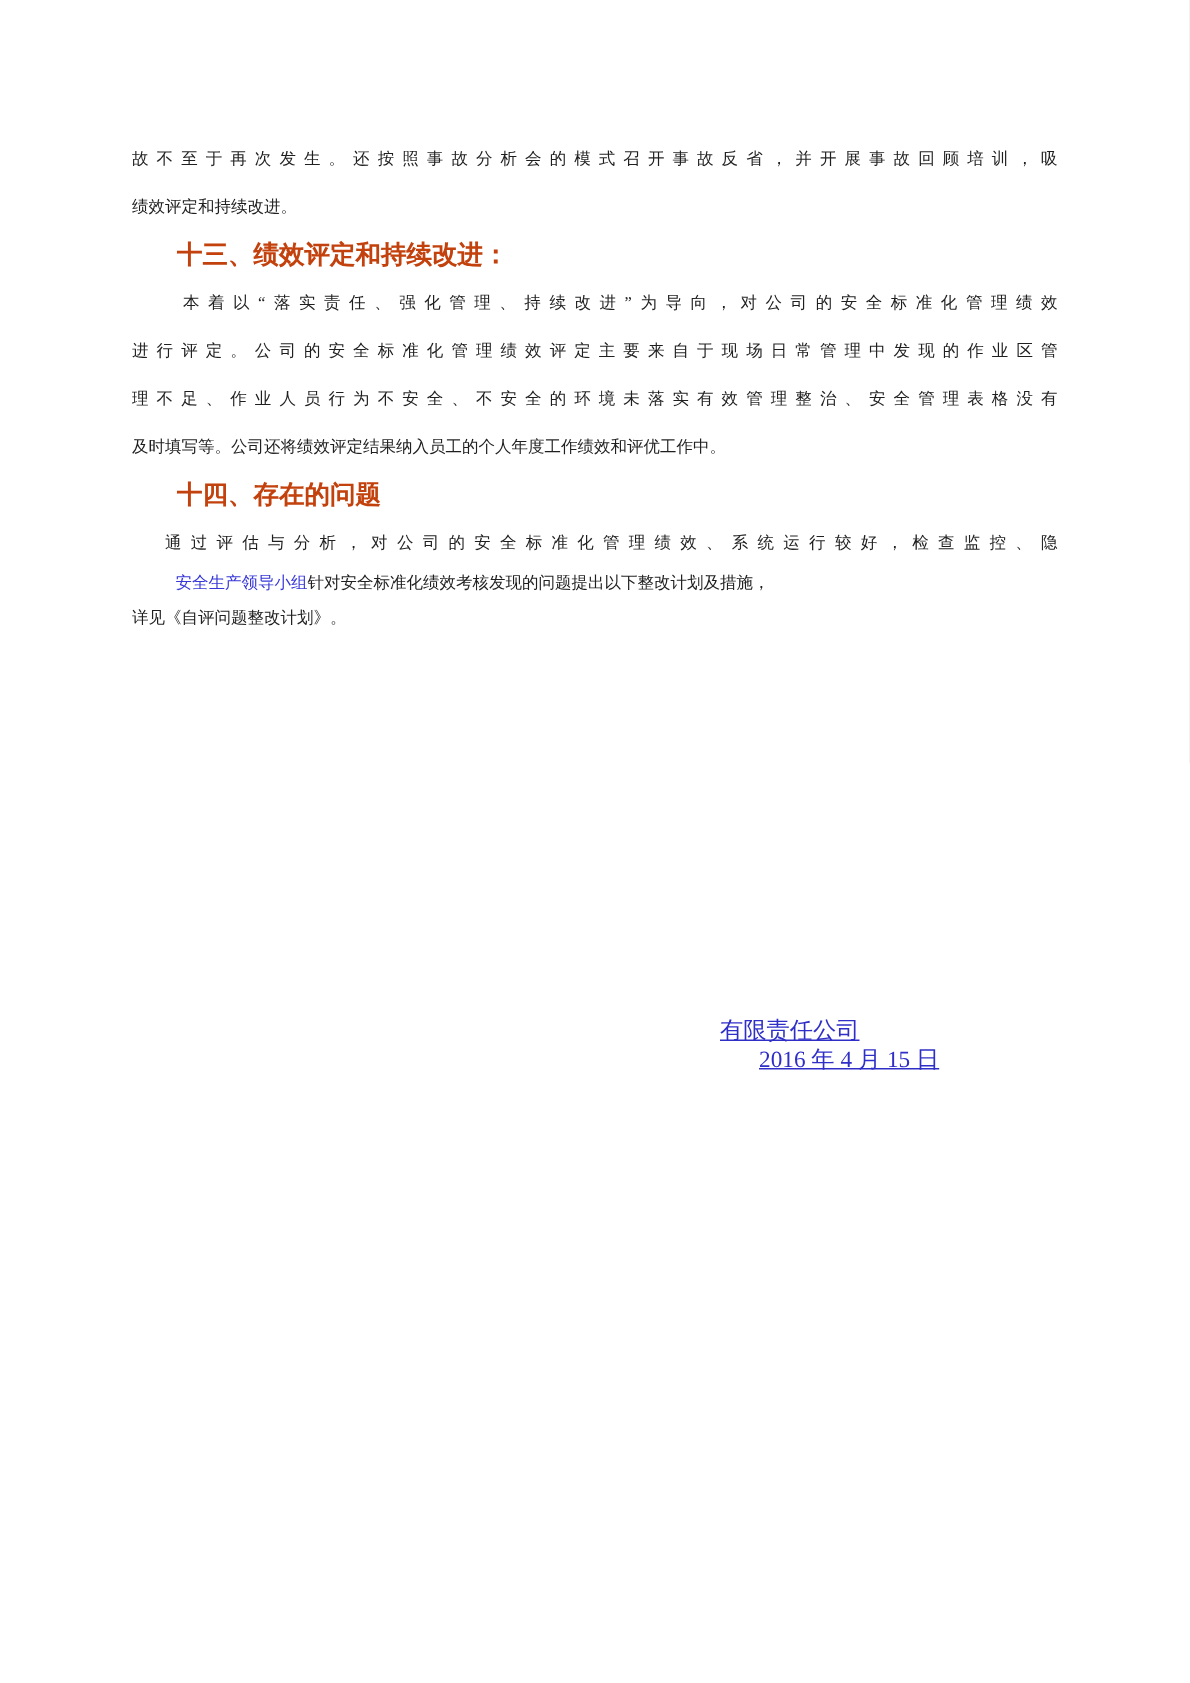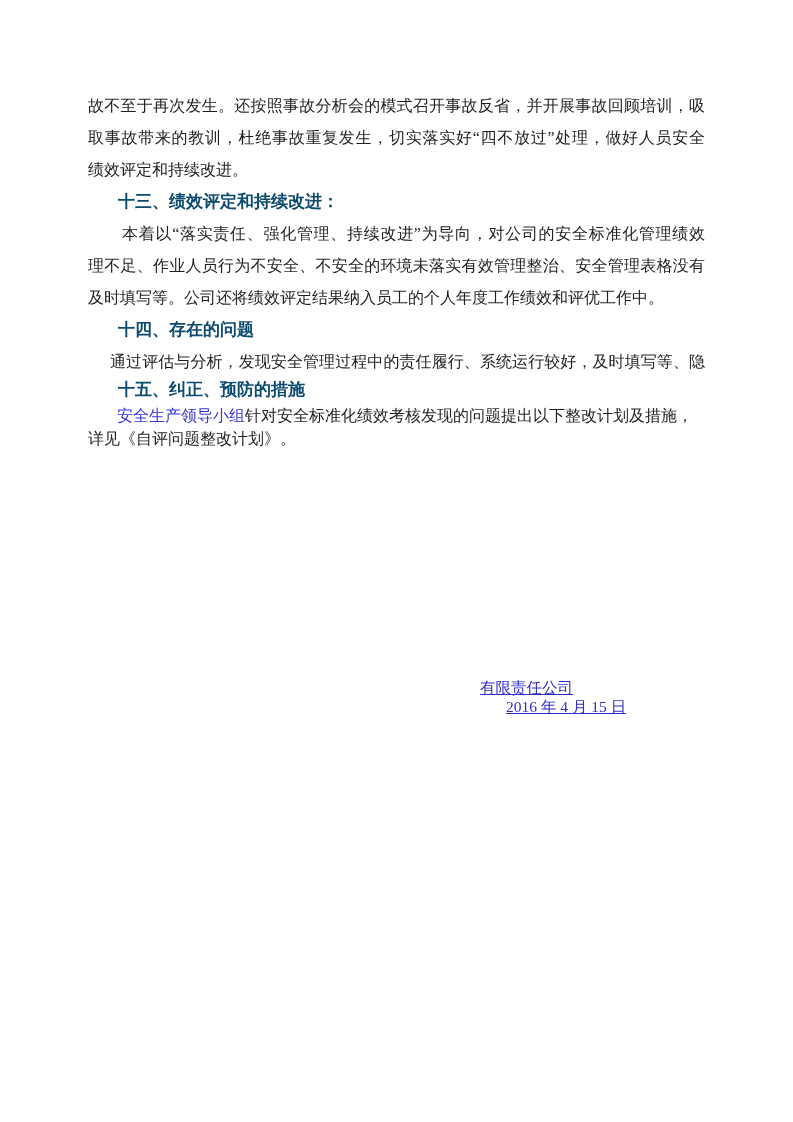--- a/index.html
+++ b/index.html
@@ -11,35 +11,35 @@
     overflow:hidden;
     font-family:"Liberation Serif","DejaVu Serif",serif;
     color:#1f1f1f;
   }
   #content{
     position:absolute;
     left:88px;top:90px;width:617px;
   }
   .row{
     height:32px;line-height:32px;
-    font-size:16px;
+    font-size:11px;
     white-space:nowrap;
   }
   .just{
     text-align:justify;
     text-align-last:justify;
     white-space:normal;
     overflow:hidden;
     height:32px;
   }
   .heading{
     font-family:"Liberation Sans","DejaVu Sans",sans-serif;
     font-weight:bold;
     font-size:17px;
-    color:#0c4a6e;
+    color:#c2410c;
     padding-left:30px;
   }
   .hdg15{height:26px;line-height:24px;}
   .tight{height:23px;line-height:23px;}
   .ind-p2{padding-left:34px;}
   .ind-p3{padding-left:22px;}
   .ind-p4{padding-left:29px;}
   .linktext{color:#3737d8;}
   .sig{
     position:absolute;
@@ -52,34 +52,33 @@
   #sig-company{left:480px;top:678px;}
   #sig-date{left:506px;top:697px;}
 </style>
 </head>
 <body>
 
 <div id="page">
   <div id="content">
 
     <div class="row just">故不至于再次发生。还按照事故分析会的模式召开事故反省，并开展事故回顾培训，吸</div>
-    <div class="row just">取事故带来的教训，杜绝事故重复发生，切实落实好“四不放过”处理，做好人员安全</div>
     <div class="row">绩效评定和持续改进。</div>
 
     <div class="row heading">十三、绩效评定和持续改进：</div>
 
     <div class="row just ind-p2">本着以“落实责任、强化管理、持续改进”为导向，对公司的安全标准化管理绩效</div>
+    <div class="row just">进行评定。公司的安全标准化管理绩效评定主要来自于现场日常管理中发现的作业区管</div>
     <div class="row just">理不足、作业人员行为不安全、不安全的环境未落实有效管理整治、安全管理表格没有</div>
     <div class="row">及时填写等。公司还将绩效评定结果纳入员工的个人年度工作绩效和评优工作中。</div>
 
     <div class="row heading">十四、存在的问题</div>
 
-    <div class="row just ind-p3">通过评估与分析，发现安全管理过程中的责任履行、系统运行较好，及时填写等、隐</div>
+    <div class="row just ind-p3">通过评估与分析，对公司的安全标准化管理绩效、系统运行较好，检查监控、隐</div>
 
-    <div class="row heading hdg15">十五、纠正、预防的措施</div>
 
     <div class="row tight ind-p4">
       <span class="linktext">安全生产领导小组</span><span>针对安全标准化绩效考核发现的问题提出以下整改计划及措施，</span>
     </div>
     <div class="row tight">详见《自评问题整改计划》。</div>
 
   </div>
 
   <div class="sig" id="sig-company">有限责任公司</div>
   <div class="sig" id="sig-date">2016 年 4 月 15 日</div>

